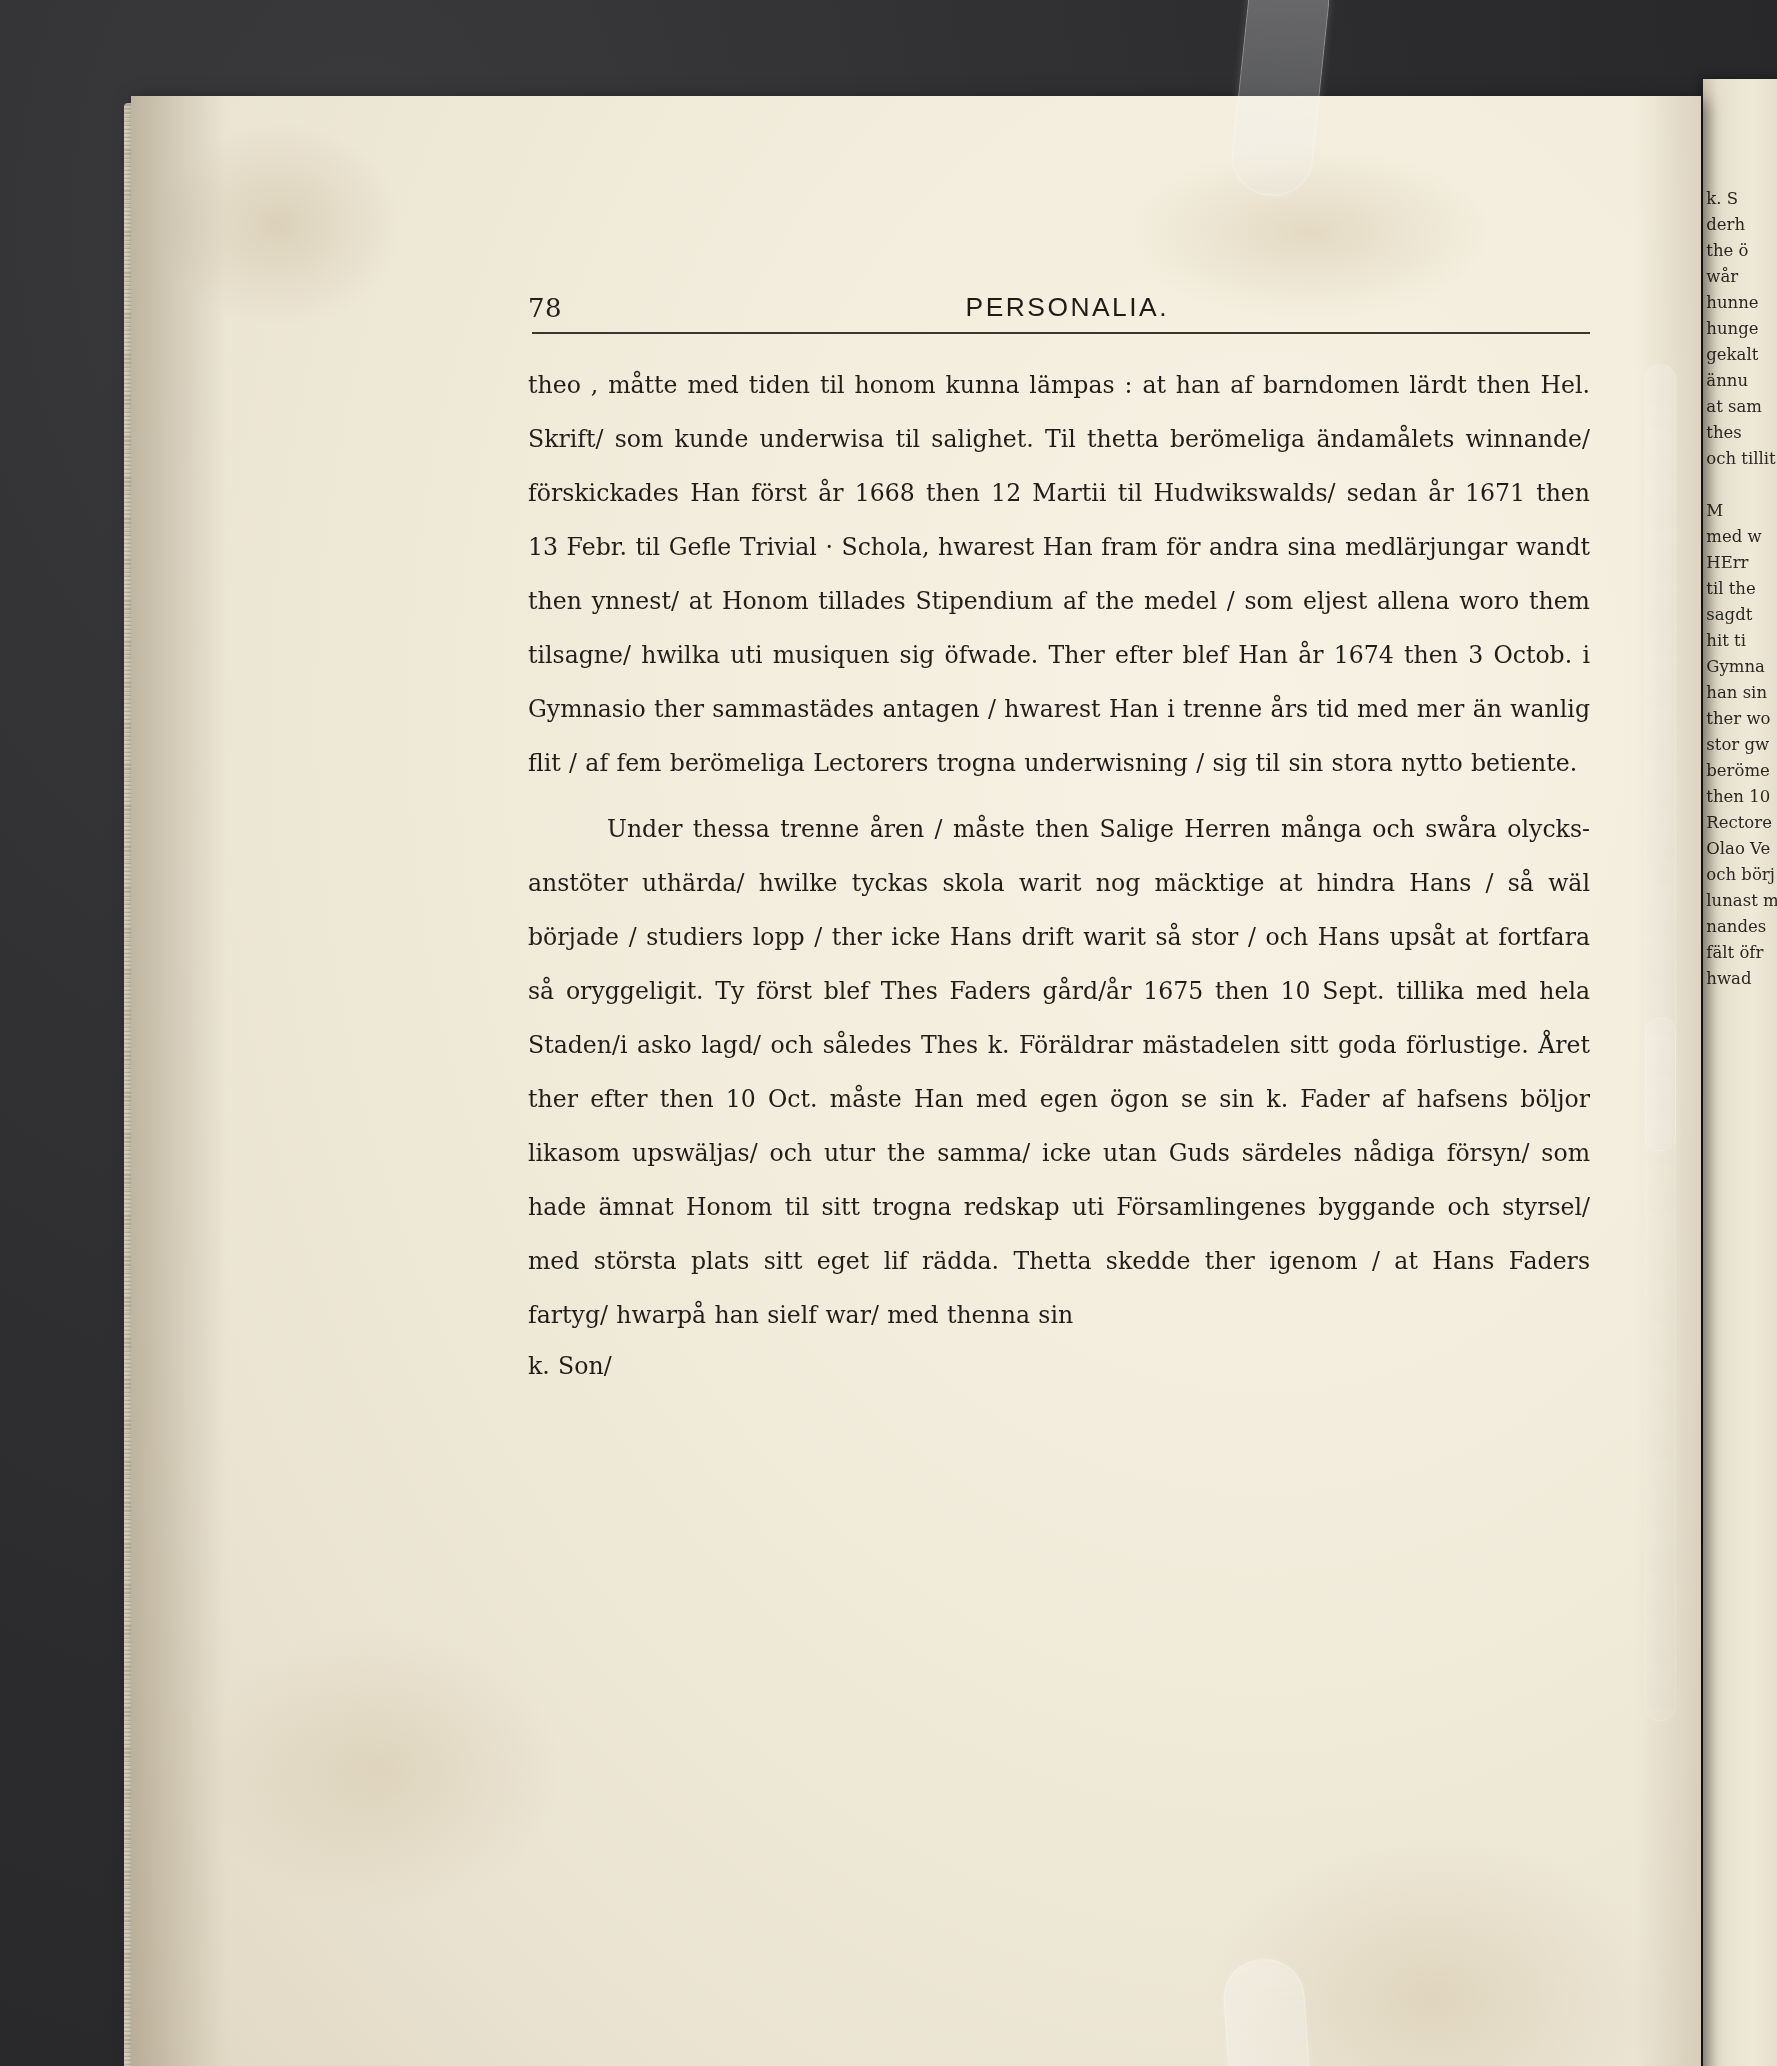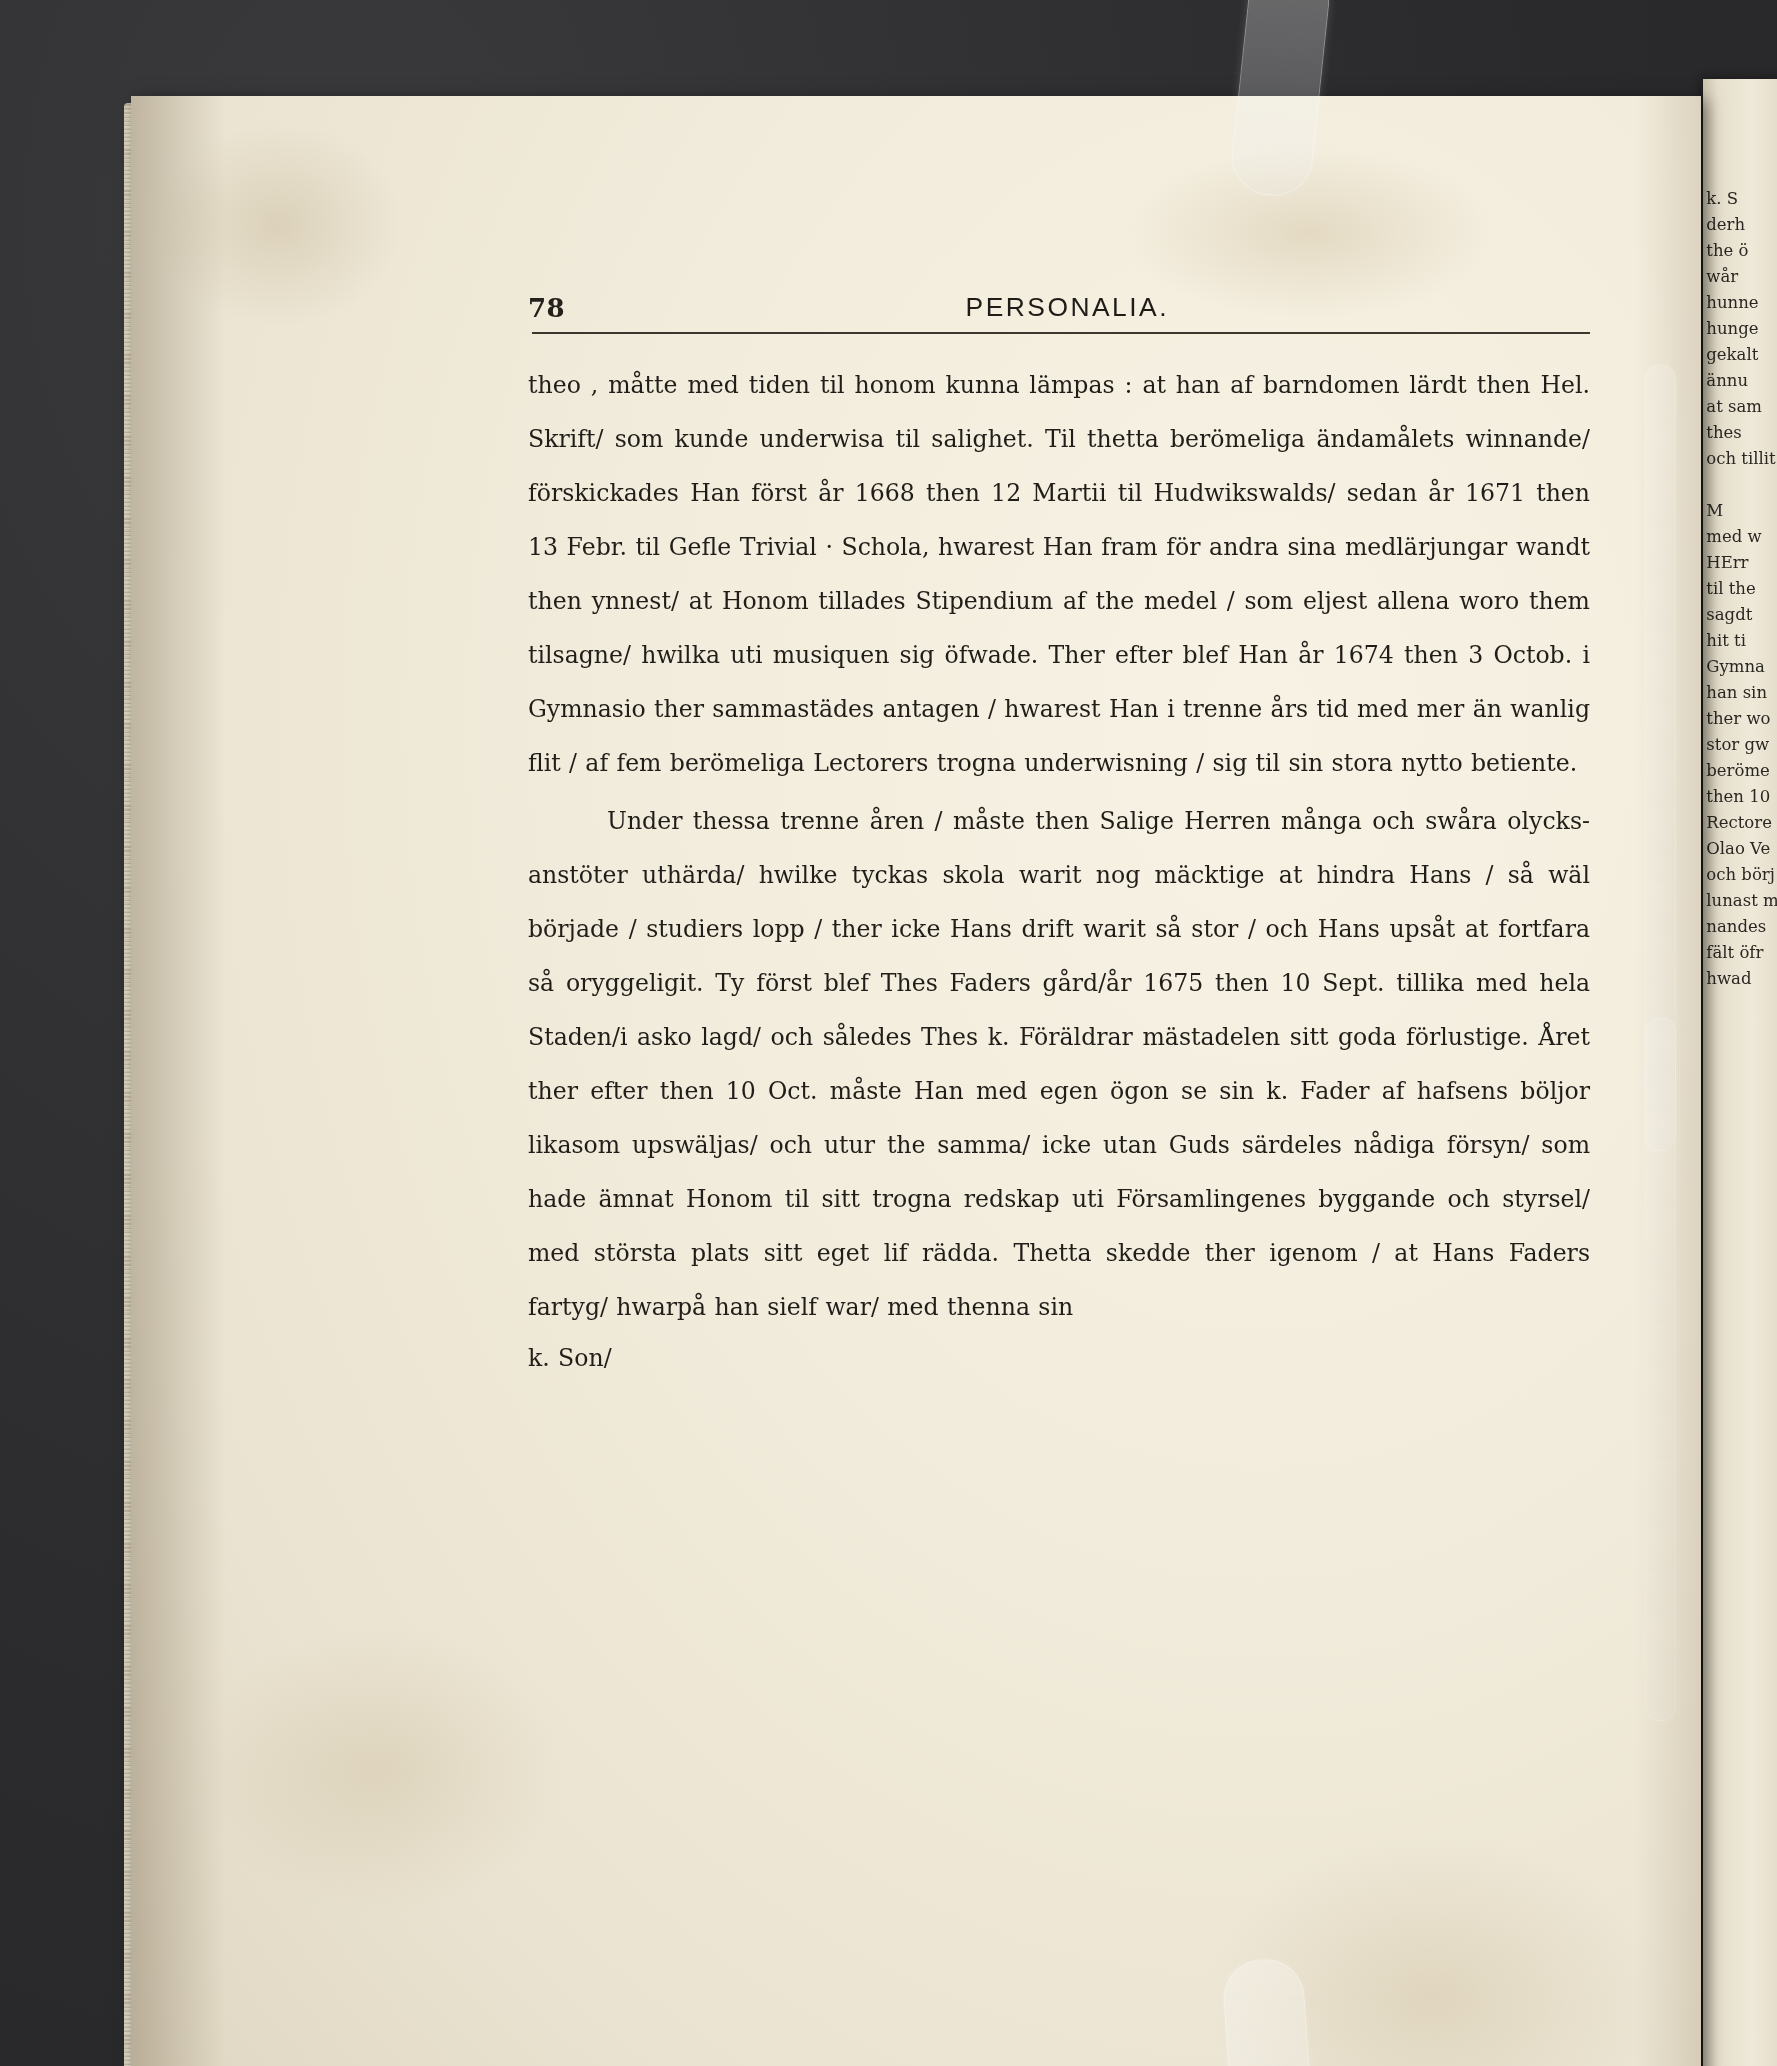--- a/index.html
+++ b/index.html
@@ -110,21 +110,21 @@
   #runhead {
     position: relative;
     height: 50px;
   }
   #folio {
     position: absolute;
     left: 0;
     top: 7.4px;
     font-family: "DejaVu Serif", serif;
     font-size: 26px;
-    font-weight: 700;
+    font-weight: 400;
     color: #24211c;
     letter-spacing: 0.4px;
   }
   #head-title {
     position: absolute;
     left: 0;
     right: 0;
     top: 5.8px;
     text-align: center;
     font-family: Liberation Sans, sans-serif;
@@ -153,21 +153,21 @@
     text-align: justify;
     text-justify: inter-word;
     word-spacing: 0.8px;
   }
   .para {
     margin: 0;
     text-indent: 0;
   }
   .para + .para {
     text-indent: 79px;
-    margin-top: 4px;
+    margin-top: 12px;
   }
   .lastline {
     display: block;
     text-align: left;
     margin-top: -2.5px;
   }
 
   
   .glass {
     position: absolute;

